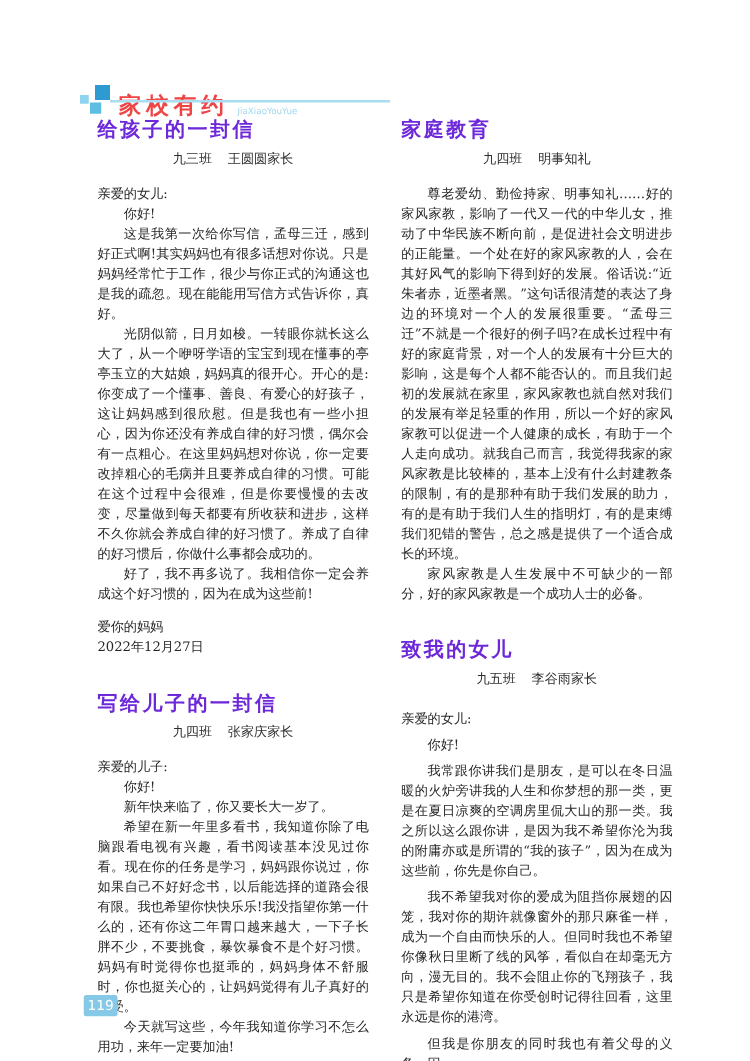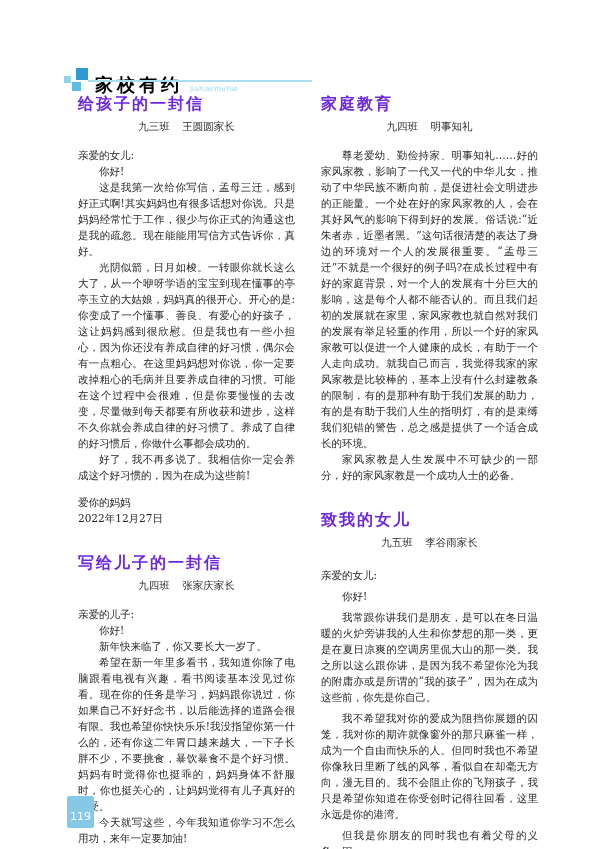--- a/index.html
+++ b/index.html
@@ -15,21 +15,21 @@
 
   
   .masthead { position: absolute; left: 64px; top: 52px; width: 248px; }
   .masthead-row { display: flex; align-items: flex-end; gap: 7px; }
   .logo-icon { position: relative; width: 24px; height: 26px; flex: 0 0 auto; }
   .logo-icon .sq-a { position: absolute; right: 0; top: 0; width: 12px; height: 12px; background: #2e9ad2; }
   .logo-icon .sq-b { position: absolute; left: 0; top: 8px; width: 7px; height: 7px; background: #8ed4ee; }
   .logo-icon .sq-c { position: absolute; left: 8px; top: 14px; width: 9px; height: 9px; background: #5fbde4; }
   .logo-title {
     font-family: "DejaVu Sans", sans-serif;
-    font-size: 18px; font-weight: bold; color: #000000;
+    font-size: 18px; font-weight: bold; color: #ef4444;
     letter-spacing: 4px; line-height: 1; white-space: nowrap; margin-top: 24px;
   }
   .logo-sub {
     font-family: "DejaVu Sans", sans-serif;
     font-size: 7px; color: #9fd8f0; padding-bottom: 1px; white-space: nowrap;
   }
   .masthead-rule { position: absolute; left: 24px; top: 28px; width: 224px; height: 2px; background: #aaddf2; }
 
   
   .columns { position: absolute; left: 78px; top: 86px; width: 460px; display: flex; gap: 26px; }
@@ -50,25 +50,25 @@
 
   .sig { font-size: 10.5px; line-height: 16px; margin: 0; color: #262626; }
   .sig-name { margin-top: 11px; padding-right: 12px; }
   .sig-date { padding-right: 2px; }
 
   .article-follow { margin-top: 27px; }
 
   
   .page-badge {
     position: absolute; left: 67px; top: 796px;
-    min-width: 26px; height: 32px;
+    min-width: 26px; height: 17px;
     background: #85c9e6; color: #ffffff;
     font-family: "DejaVu Sans", sans-serif;
     font-size: 11px; line-height: 17px; text-align: left;
-    padding: 12px 3px; border-radius: 2px;
+    padding: 0 3px; border-radius: 2px;
   }
 </style>
 </head>
 <body>
 
 <div class="page">
 
   <div class="masthead">
     <div class="masthead-row">
       <div class="logo-icon">

